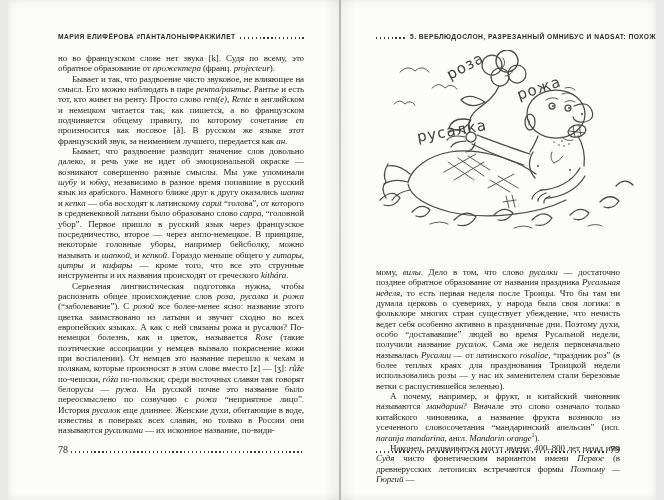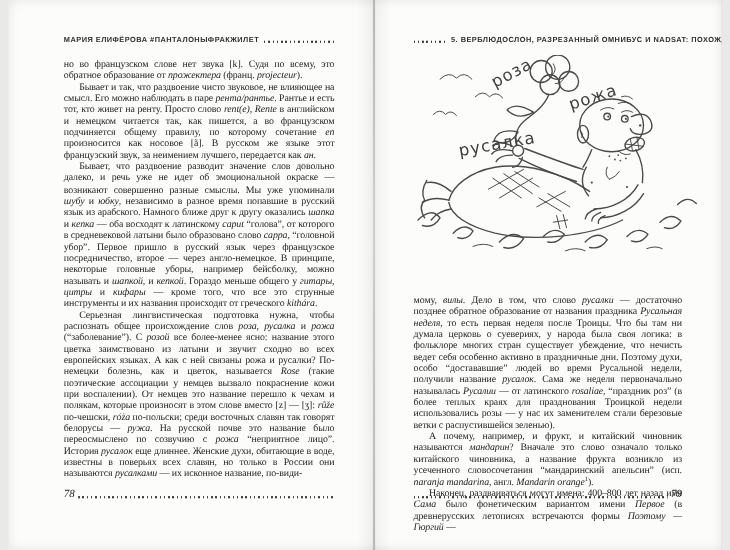--- a/index.html
+++ b/index.html
@@ -41,21 +41,21 @@
     font-size:9px;line-height:10.35px;letter-spacing:-.1px;color:#1d1d1d;
   }
   .page.left .body-text{left:50px;width:246px;top:53px;}
   .page.right .body-text{left:36px;width:244px;top:235px;margin-top:32px;}
   .para{margin:0;}
   .para.indent{text-indent:14px;}
   .it{font-style:italic;}
   .body-text sup{font-size:6px;line-height:0;}
   .folio{
     position:absolute;top:444px;display:flex;align-items:baseline;gap:3px;
-    font-size:10px;color:#242424;font-style:italic;
+    font-size:10px;color:#242424;
   }
   .page.left .folio{left:50px;right:36px;}
   .page.right .folio{left:36px;right:52px;text-align:center;}
   .folio .leader{margin-bottom:2px;}
   .illus{position:absolute;left:26px;top:50px;width:288px;height:184px;}
   .illus svg{display:block;}
   .ink{stroke:#4a4a4a;stroke-width:1.25;fill:none;stroke-linecap:round;stroke-linejoin:round;}
   .ink-thin{stroke:#4a4a4a;stroke-width:.9;fill:none;stroke-linecap:round;}
   .ink-fill{fill:#4a4a4a;stroke:none;}
   .hand{
@@ -190,21 +190,21 @@
 
         <text class="hand" x="84" y="30" transform="rotate(-28 84 30)">роза</text>
         <text class="hand" x="153" y="50" transform="rotate(-18 153 50)">рожа</text>
         <text class="hand" x="52" y="92" transform="rotate(-10 52 92)" letter-spacing="3">русалка</text>
       </svg>
     </div>
 
     <div class="body-text">
         <p class="para"><span>мому, </span><span class="it">вилы</span><span>. Дело в том, что слово </span><span class="it">русалки</span><span> — достаточно позднее обратное образование от названия праздника </span><span class="it">Русальная неделя</span><span>, то есть первая неделя после Троицы. Что бы там ни думала церковь о суевериях, у народа была своя логика: в фольклоре многих стран существует убеждение, что нечисть ведет себя особенно активно в праздничные дни. Поэтому духи, особо “достававшие” людей во время Русальной недели, получили название </span><span class="it">русалок</span><span>. Сама же неделя первоначально называлась </span><span class="it">Русалии</span><span> — от латинского </span><span class="it">rosaliae</span><span>, “праздник роз” (в более теплых краях для празднования Троицкой недели использовались розы — у нас их заменителем стали березовые ветки с распустившейся зеленью).</span></p>
         <p class="para indent"><span>А почему, например, и фрукт, и китайский чиновник называются </span><span class="it">мандарин</span><span>? Вначале это слово означало только китайского чиновника, а название фрукта возникло из усеченного словосочетания “мандаринский апельсин” (исп. </span><span class="it">naranja mandarina</span><span>, англ. </span><span class="it">Mandarin orange</span><sup>1</sup><span>).</span></p>
-        <p class="para indent"><span>Наконец, раздваиваться могут имена: 400–800 лет назад имя </span><span class="it">Сама</span><span> было фонетическим вариантом имени </span><span class="it">Первое</span><span> (в древнерусских летописях встречаются формы </span><span class="it">Поэтому — Гюргий</span><span> —</span></p>
+        <p class="para indent"><span>Наконец, раздваиваться могут имена: 400–800 лет назад имя </span><span class="it">Судя</span><span> чисто фонетическим вариантом имени </span><span class="it">Первое</span><span> (в древнерусских летописях встречаются формы </span><span class="it">Поэтому — Гюргий</span><span> —</span></p>
       </div>
 
     <div class="folio">
       <span class="leader"></span>
       <span>79</span>
     </div>
   </div>
 
   <div class="gutter-line"></div>
 </div>

